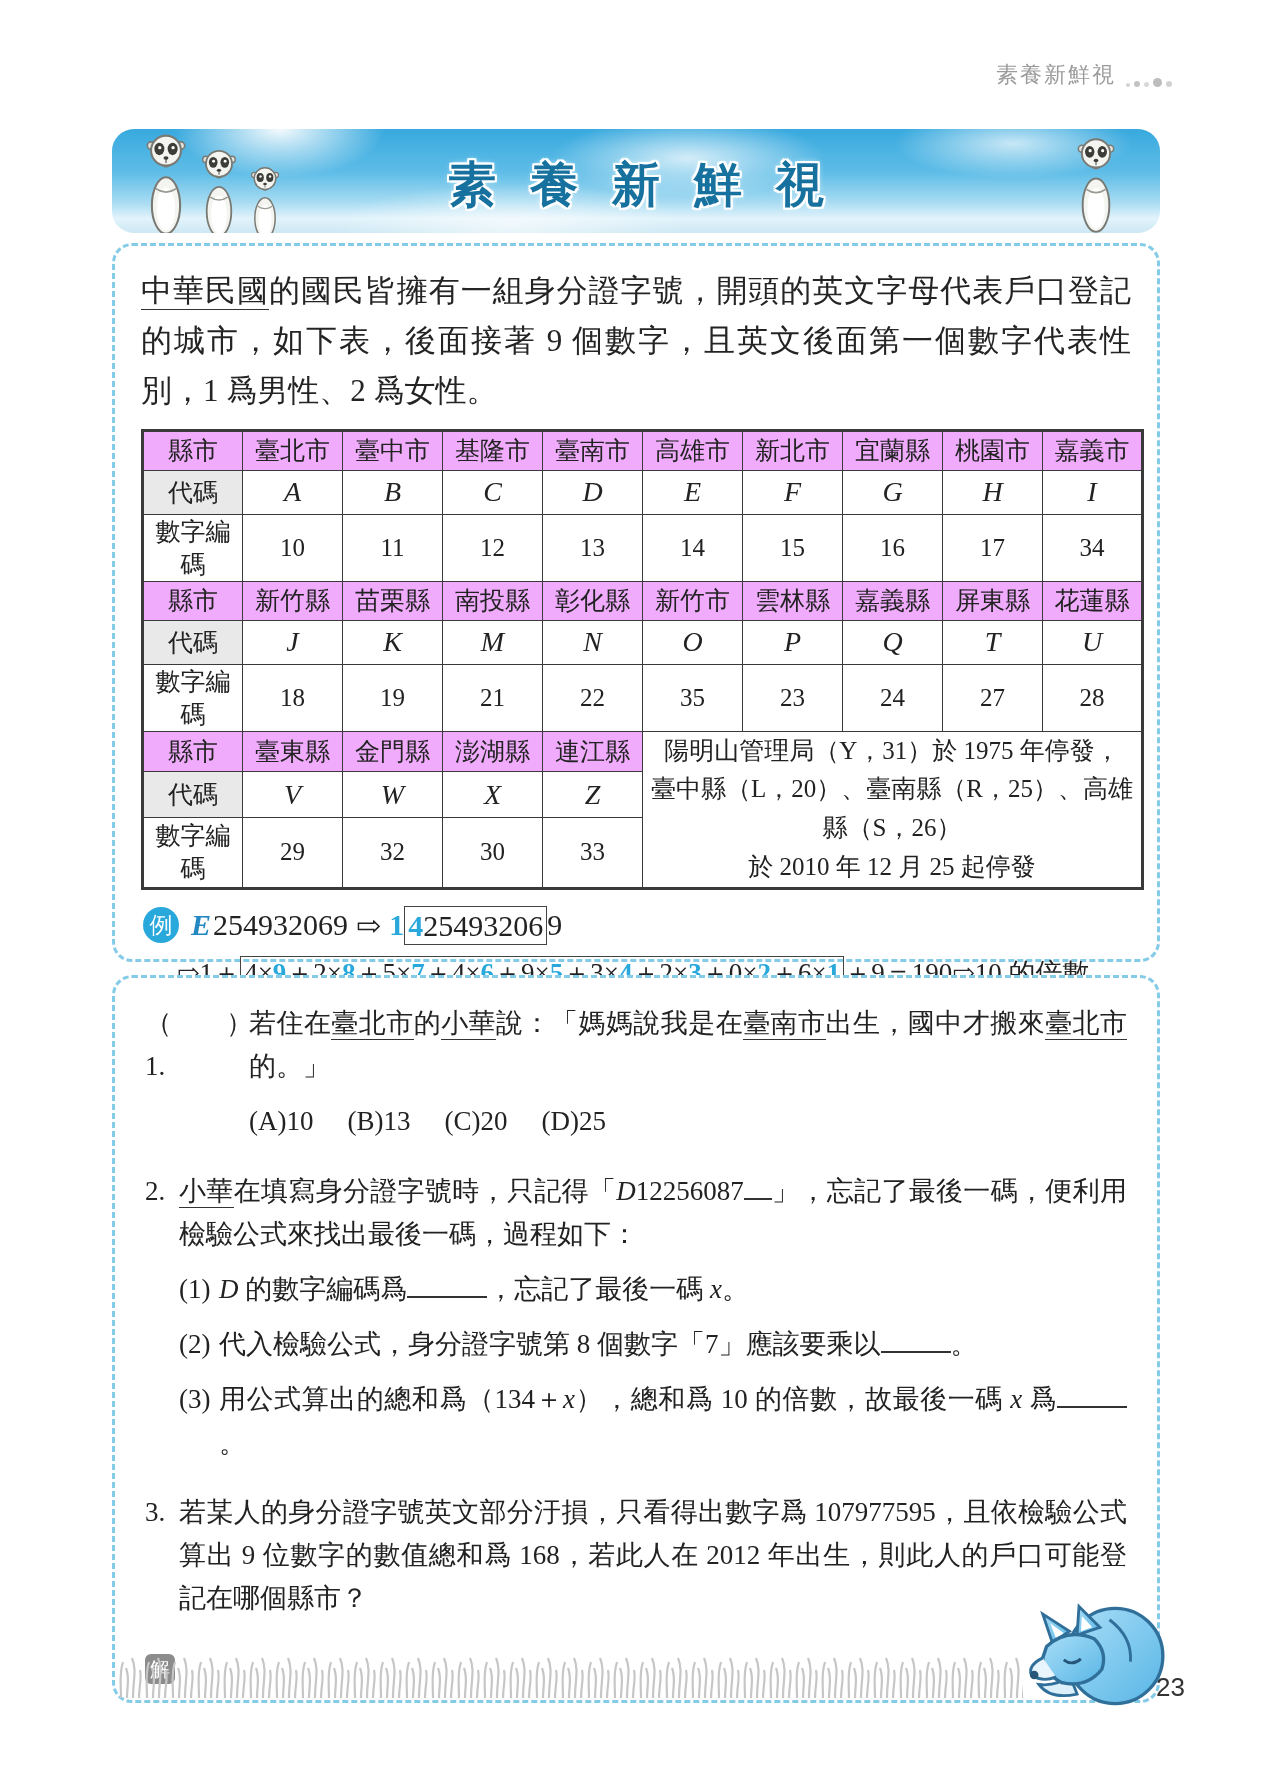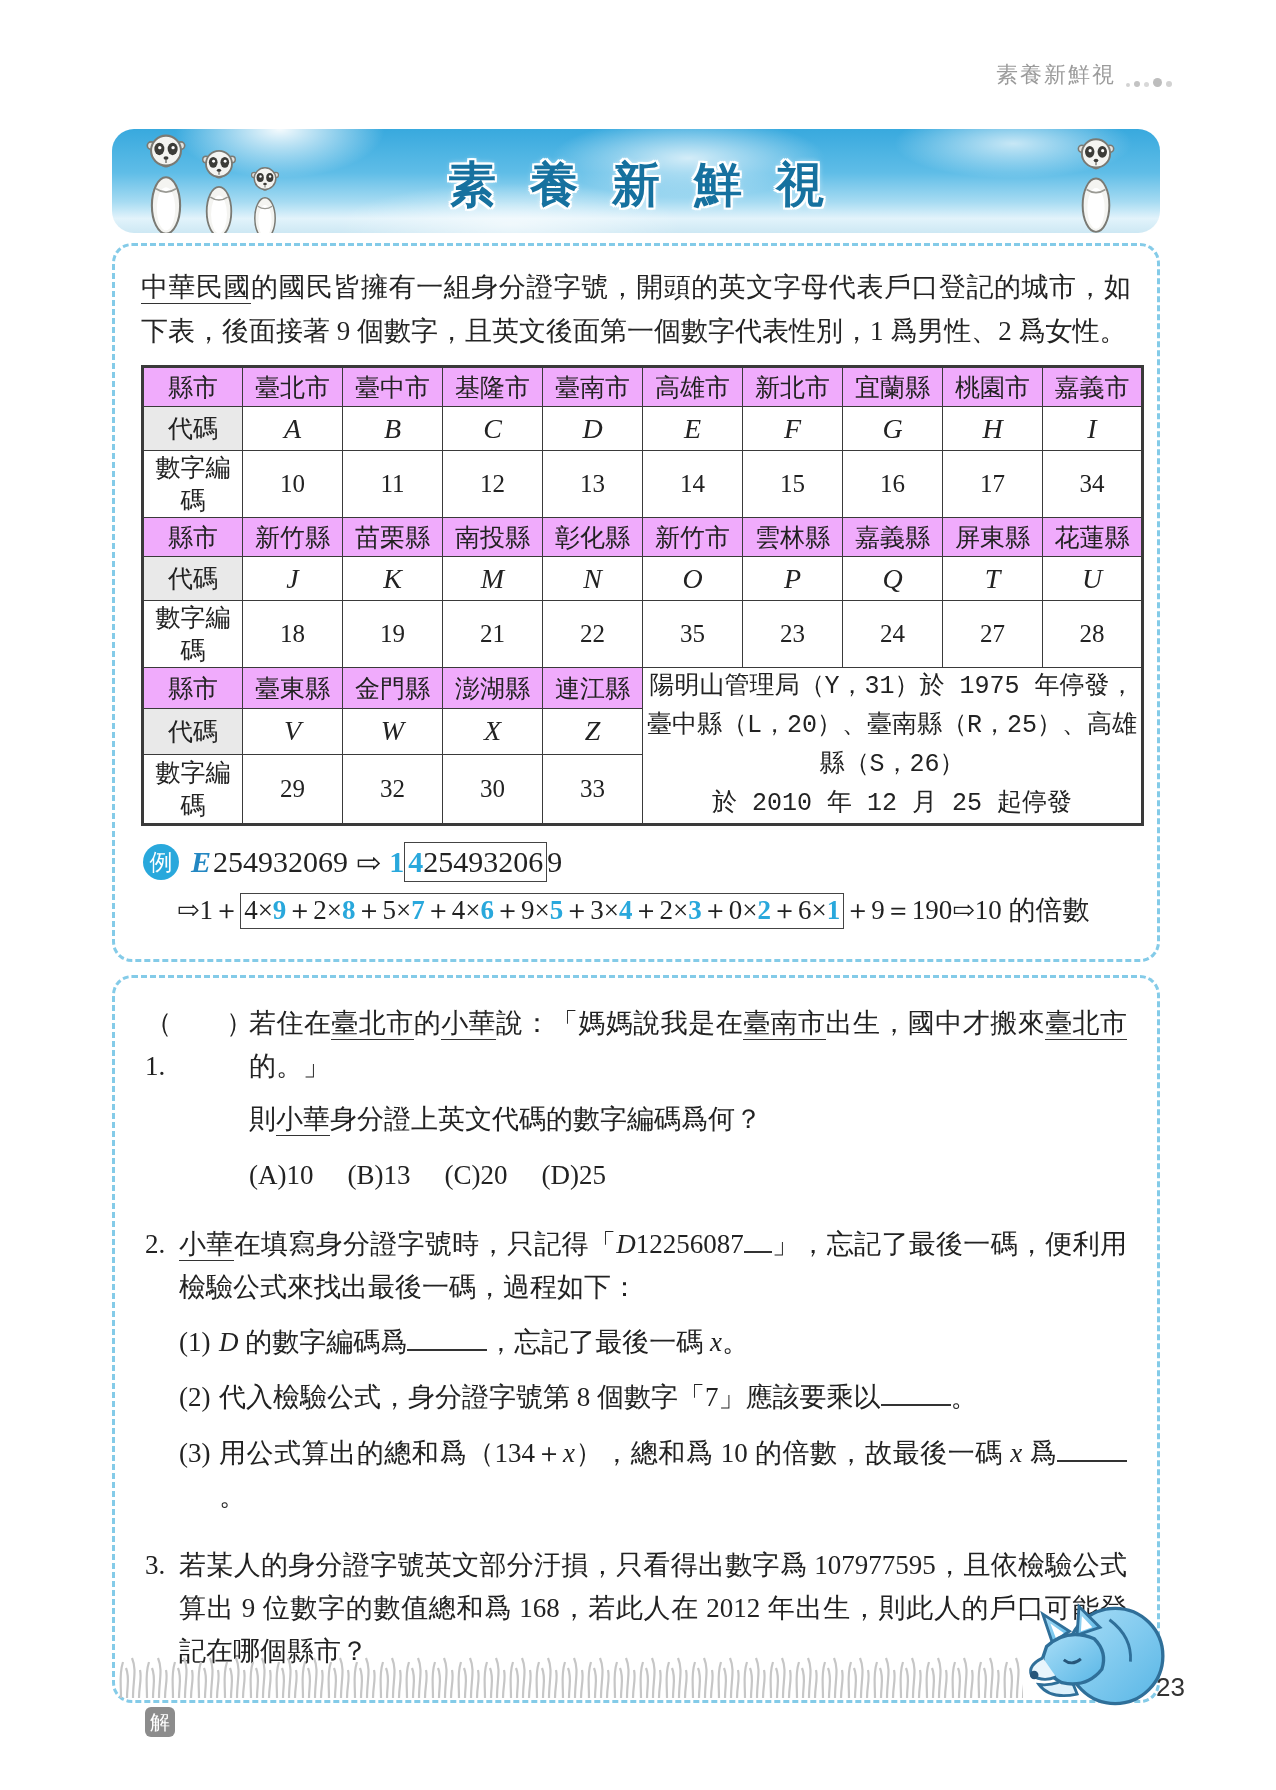--- a/index.html
+++ b/index.html
@@ -40,32 +40,32 @@
   .mk-right { position:absolute; right:34px; bottom:-4px; z-index:2; }
 
   
   .dash-box {
     position:absolute; left:112px; width:1048px; box-sizing:border-box;
     border:3px dashed #84cbe8; border-radius:20px; background:#fff;
   }
   .box1 { top:243px; height:719px; padding:20px 26px 0 26px; }
   .box2 { top:975px; height:728px; padding:24px 30px 0 30px; }
 
-  .intro, .para2 { font-size:27px; line-height:1.62; margin:0; color:#242424; text-align:justify; }
+  .intro, .para2 { font-size:31px; line-height:1.62; margin:0; color:#242424; text-align:justify; }
   .para2 { margin-top:14px; }
   .u { border-bottom:1.8px solid #333; padding-bottom:1px; }
 
   
   table.codes { border-collapse:collapse; table-layout:fixed; width:1000px; margin:12px 0 0 0; border:3px solid #3a3a3a; }
   table.codes td { border:1.6px solid #3a3a3a; text-align:center; vertical-align:middle; padding:0; color:#222; }
   tr.city td { background:#f0abfc; font-size:25px; height:38px; }
   tr.code td { background:#fff; font-size:28px; font-style:italic; height:43px; font-family:"Liberation Serif","DejaVu Serif",serif; }
   tr.code td.lab { font-style:normal; background:#e9e9e9; font-size:25px; }
   tr.num td { background:#fff; font-size:25px; height:39px; }
-  td.note { background:#fff !important; text-align:left; font-size:21px; font-style:normal; line-height:1.55; padding:4px 10px;font-family:Liberation Mono, monospace; }
+  td.note { background:#fff !important; text-align:left; font-size:21px; font-style:normal; line-height:1.55; padding:4px 10px; }
 
   
   .example-line { margin:16px 0 0 2px; font-size:30px; display:flex; align-items:center; }
   .ex-badge {
     flex:0 0 auto; width:36px; height:36px; border-radius:50%; background:#29a8dc; color:#fff;
     display:inline-flex; align-items:center; justify-content:center; font-size:23px; margin-right:12px;
     font-family:"Liberation Sans","DejaVu Sans",sans-serif;
   }
   .ex-letter { font-style:italic; font-weight:bold; color:#2387c2; margin-right:2px; }
   .blue-d { color:#29a8dc; font-weight:bold; }
@@ -282,21 +282,20 @@
       <span>⇨1＋</span><span class="digit-box"><span class="term"><span class="pre">4×</span><span class="mult">9</span></span><span class="term"><span class="pre">＋2×</span><span class="mult">8</span></span><span class="term"><span class="pre">＋5×</span><span class="mult">7</span></span><span class="term"><span class="pre">＋4×</span><span class="mult">6</span></span><span class="term"><span class="pre">＋9×</span><span class="mult">5</span></span><span class="term"><span class="pre">＋3×</span><span class="mult">4</span></span><span class="term"><span class="pre">＋2×</span><span class="mult">3</span></span><span class="term"><span class="pre">＋0×</span><span class="mult">2</span></span><span class="term"><span class="pre">＋6×</span><span class="mult">1</span></span></span><span>＋9＝190⇨10 的倍數</span>
     </div>
   </div>
 
   <div class="dash-box box2">
 
     <div class="q q1">
       <span class="qhead"><span>（　　）</span><span class="qnum">1.</span></span>
       <span class="qbody">
         <span>若住在</span><span class="u">臺北市</span><span>的</span><span class="u">小華</span><span>說：「媽媽說我是在</span><span class="u">臺南市</span><span>出生，國中才搬來</span><span class="u">臺北市</span><span>的。」</span>
-        <span class="q-line2" style="display:block"><span>則</span><span class="u">小華</span><span>身分證上英文代碼的數字編碼爲何？</span></span>
         <span class="q-options" style="display:block">
           <span>(A)10</span><span>(B)13</span><span>(C)20</span><span>(D)25</span>
         </span>
       </span>
     </div>
 
     <div class="q q2">
       <span class="qhead">2.</span>
       <span class="qbody">
         <span class="u">小華</span><span>在填寫身分證字號時，只記得「</span><span class="id-italic">D</span><span>12256087</span><span class="blank b28"></span><span>」，忘記了最後一碼，便利用檢驗公式來找出最後一碼，過程如下：</span>

